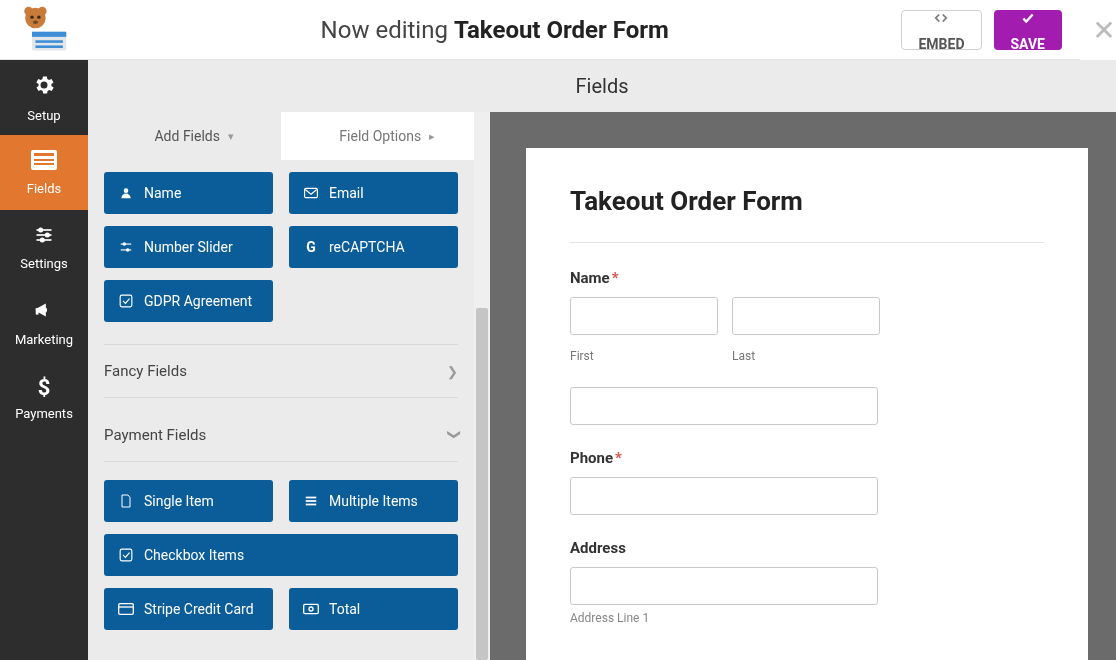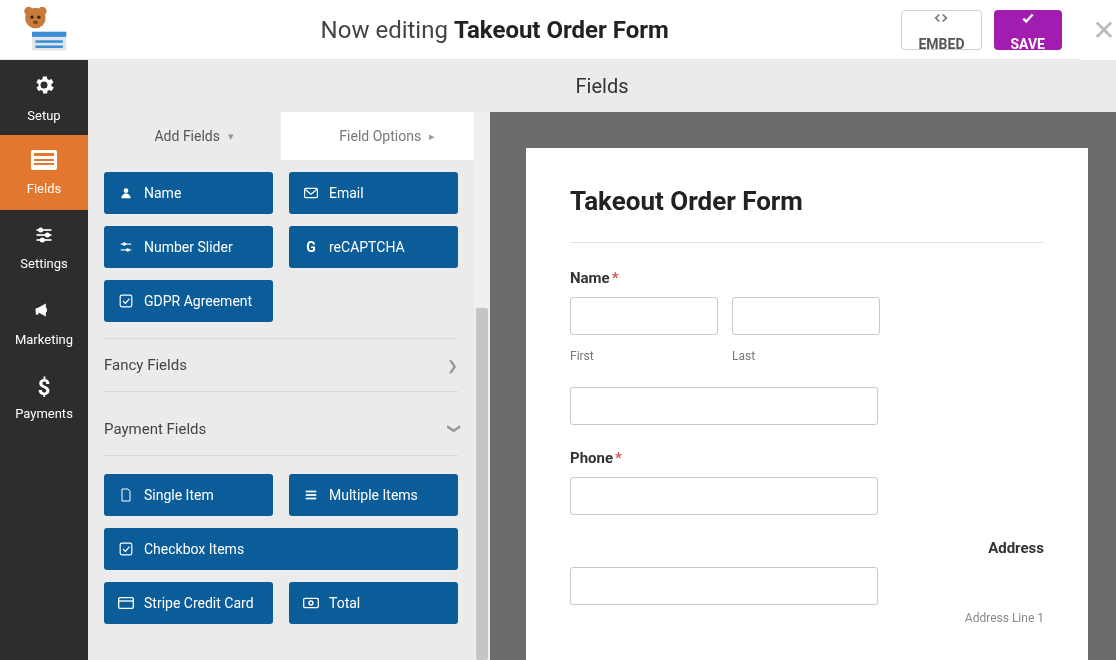--- a/index.html
+++ b/index.html
@@ -36,21 +36,21 @@
 .chev { font-size:11px; color:#999; }
 
 .fields-list { padding: 0 16px 20px 16px; }
 .field-row { display:flex; gap:16px; margin-top:12px; }
 .field-btn { flex:1; height:42px; background:#0b5d9a; color:#fff; display:flex; align-items:center; gap:10px; padding:0 14px; border-radius:3px; font-size:14px; cursor:move; }
 .field-btn .fic { width:16px; display:inline-flex; justify-content:center; }
 .field-btn.single { flex: 0 0 calc(50% - 8px); }
 
 .group-head { display:flex; align-items:center; justify-content:space-between; height:54px; border-bottom:1px solid #d9d9d9; color:#444; font-size:15px; cursor:pointer; margin-top:10px;}
 .group-head .arrow { color:#999; font-size:13px; }
-.group-top-border { border-top:1px solid #d9d9d9; margin-top:16px;gap:40px;}
+.group-top-border { border-top:1px solid #d9d9d9; margin-top:22px;gap:40px;}
 
 .panel-scroll { position:absolute; right:0; top:0; width:16px; height:548px; background:#efefef; }
 .panel-scroll .thumb { position:absolute; left:2px; top:196px; width:12px; height:352px; background:#c5c5c5; border-radius:2px; }
 
 
 .canvas { position:absolute; left:490px; top:112px; width:626px; height:548px; background:#6b6b6b; padding:36px 28px 0 36px; }
 .form-card { background:#fff; width:562px; min-height:512px; padding:38px 44px 0 44px; }
 .form-title { font-size:26px; font-weight:700; color:#222; margin-bottom:26px; }
 .form-card hr { border:none; border-top:1px solid #e3e3e3; margin-bottom:26px; }
 .ffield { margin-bottom:24px; }
@@ -304,19 +304,19 @@
         </div>
       </div>
     </div>
     <div class="ffield">
       <div class="finput"></div>
     </div>
     <div class="ffield">
       <label class="flabel"><span>Phone</span><span class="req">*</span></label>
       <div class="finput"></div>
     </div>
-    <div class="ffield" style="margin-bottom:18px;text-align:right;">
+    <div class="ffield" style="margin-bottom:18px;">
       <label class="flabel"><span>Address</span></label>
       <div class="finput"></div>
       <div class="addr-sub">Address Line 1</div>
     </div>
   </div>
 </div>
 
 </body></html>

